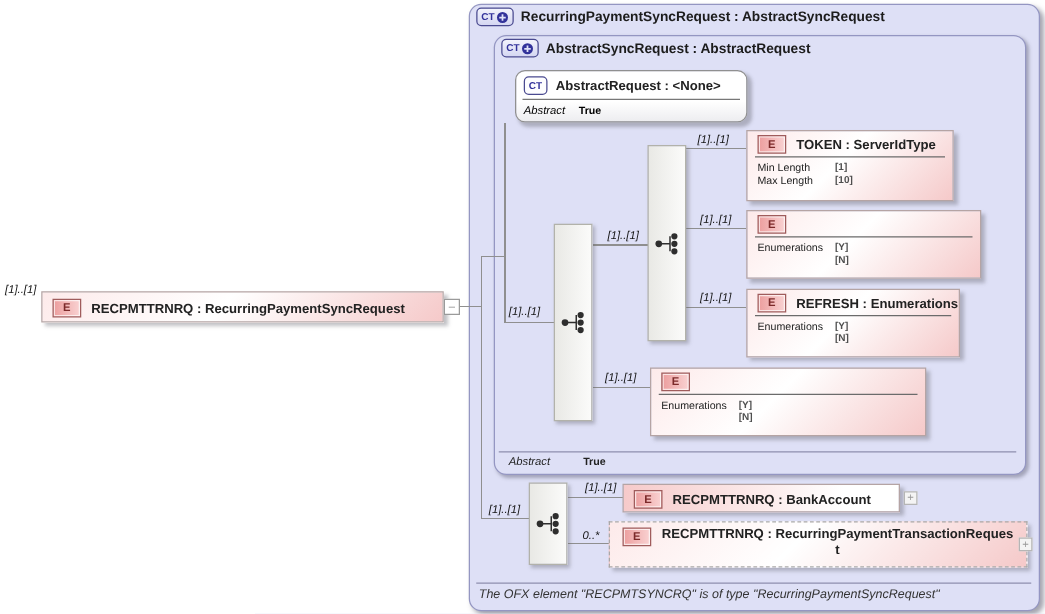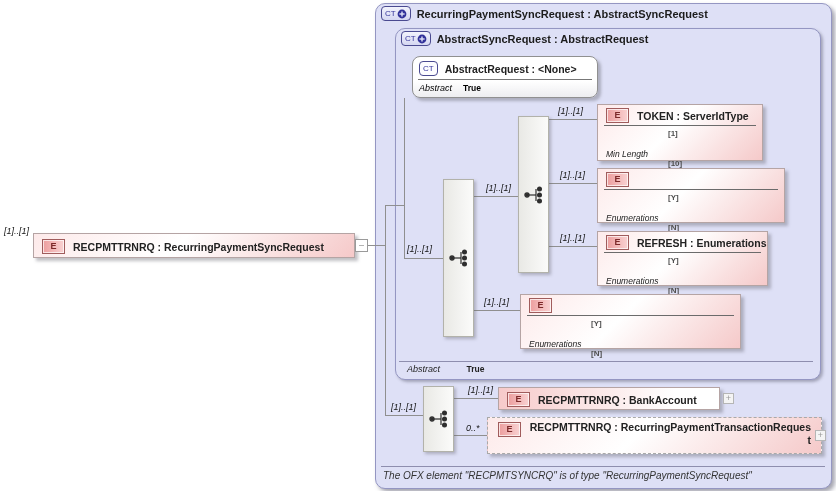--- a/index.html
+++ b/index.html
@@ -14,21 +14,21 @@
     border-radius:10px;box-shadow:3px 3px 4px rgba(90,90,110,0.55);
   }
   .ct-header{
     position:absolute;display:flex;align-items:center;gap:6px;
     font-weight:bold;font-size:11px;color:#1c1c1c;white-space:nowrap;
   }
   .ct-badge{
     display:inline-flex;align-items:center;justify-content:center;gap:1px;
     height:13px;padding:0 3px;border:1px solid #4a4a90;border-radius:4px;
     background:linear-gradient(to bottom,#f2f3fc,#d5d7f2);
-    font-size:8px;font-weight:normal;color:#32329a;line-height:1;
+    font-size:8px;font-weight:bold;color:#32329a;line-height:1;
   }
   
   .el-box{
     position:absolute;
     background:linear-gradient(135deg,#fdeaea 0%,#ffffff 45%,#f5c9c9 100%);
     border:1px solid #b5a4a4;box-shadow:3px 3px 3px rgba(100,100,110,0.4);
     box-sizing:border-box;
   }
   .el-box.dashed{border:1px dashed #a9a9a9;}
   .el-title{
@@ -39,21 +39,21 @@
     flex:0 0 auto;width:21px;height:13px;display:inline-flex;align-items:center;justify-content:center;
     background:linear-gradient(to right,#ec9e9e,#f9d2d2);
     border:1px solid #a05c5c;box-shadow:inset 0 0 0 1px rgba(255,255,255,0.7);
     font-size:9px;font-weight:bold;color:#7c2a2a;line-height:1;
   }
   .props{
     border-top:1px solid #6b6b6b;margin:0 6px;padding:3px 0 3px 2px;
     font-size:8.5px;color:#222;
   }
   .prop-row{display:flex;line-height:10px;}
-  .prop-label{font-style:italic;width:62px;flex:0 0 auto;margin-top:20px;}
+  .prop-label{width:62px;flex:0 0 auto;}
   .prop-val{font-weight:bold;color:#4f4f4f;font-size:8px;}
   
   .seq-bar{
     position:absolute;width:31px;box-sizing:border-box;
     background:linear-gradient(to right,#e9e9e5,#fbfbfa);
     border:1px solid #b2b2aa;box-shadow:2px 2px 3px rgba(100,100,110,0.4);
     display:flex;align-items:center;justify-content:center;
   }
   
   .card-label{
@@ -88,21 +88,21 @@
     font-weight:bold;font-size:10.5px;color:#222;white-space:nowrap;}
   .base-props{border-top:1px solid #777;margin:0 5px;padding:3px 0 0 1px;
     font-size:9px;display:flex;}
   .base-props .lbl{font-style:italic;width:44px;}
   .base-props .val{font-weight:bold;font-size:8.5px;}
   svg.lines{position:absolute;left:0;top:0;pointer-events:none;}
   .wrap-title{
     display:flex;align-items:flex-start;gap:8px;padding:3px 10px 2px 10px;
     font-weight:bold;font-size:10.5px;color:#222;
   }
-  .wrap-title .txt{flex:1;text-align:right;word-break:break-all;line-height:13px;}
+  .wrap-title .txt{flex:1;text-align:center;word-break:break-all;line-height:13px;}
 </style>
 </head>
 <body>
 
 <div class="ct-container" style="left:375px;top:3px;width:455px;height:484px;">
 </div>
 <div class="ct-header" style="left:381px;top:6px;">
   <span class="ct-badge">
     <span>CT</span>
     <svg width="10" height="10" viewBox="0 0 10 10">

